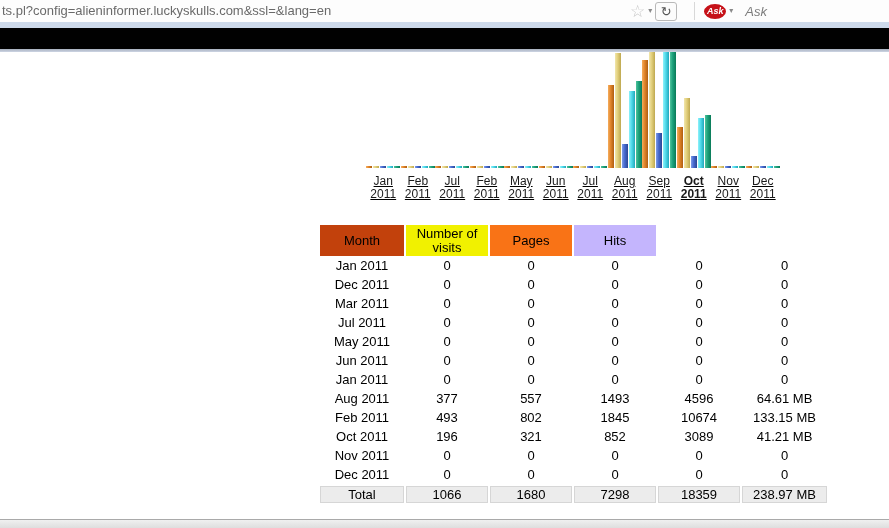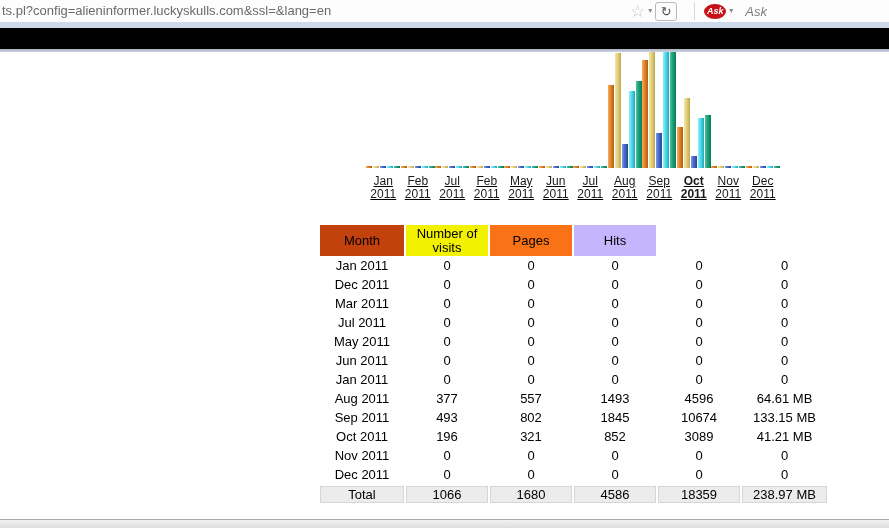--- a/index.html
+++ b/index.html
@@ -284,21 +284,21 @@
         <div class="td">0</div>
         <div class="td">0</div>
         <div class="td">0</div>
         <div class="td">0</div>
         <div class="td">Aug 2011</div>
         <div class="td">377</div>
         <div class="td">557</div>
         <div class="td">1493</div>
         <div class="td">4596</div>
         <div class="td">64.61 MB</div>
-        <div class="td">Sep 2011</div>
+        <div class="td">Feb 2011</div>
         <div class="td">493</div>
         <div class="td">802</div>
         <div class="td">1845</div>
         <div class="td">10674</div>
         <div class="td">133.15 MB</div>
         <div class="td bold">Oct 2011</div>
         <div class="td">196</div>
         <div class="td">321</div>
         <div class="td">852</div>
         <div class="td">3089</div>
@@ -313,20 +313,20 @@
         <div class="td">0</div>
         <div class="td">0</div>
         <div class="td">0</div>
         <div class="td">0</div>
         <div class="td">0</div>
       </div>
     <div class="tgrid total-grid" id="table-total">
         <div class="total-cell">Total</div>
         <div class="total-cell">1066</div>
         <div class="total-cell">1680</div>
-        <div class="total-cell">4586</div>
+        <div class="total-cell">7298</div>
         <div class="total-cell">18359</div>
         <div class="total-cell">238.97 MB</div>
       </div>
   </div>
 
   <div class="bottom-bar"></div>
 </div>
 
 </body></html>

